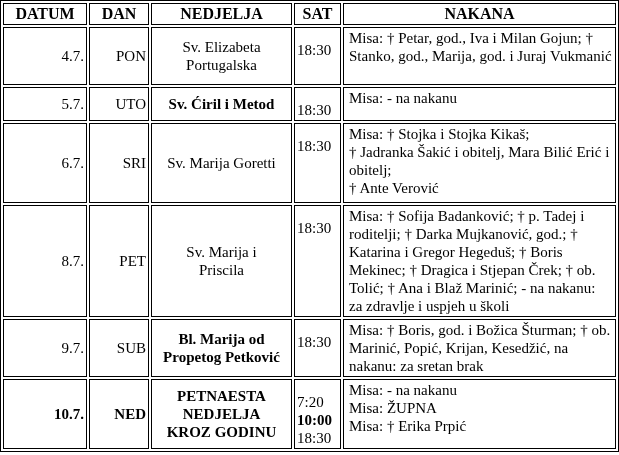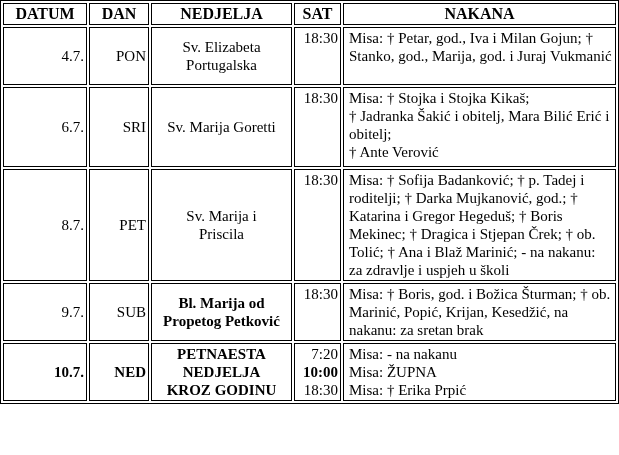--- a/index.html
+++ b/index.html
@@ -46,23 +46,23 @@
   td.datum, td.dan {
     text-align: right;
     vertical-align: middle;
   }
   td.kalendar {
     text-align: center;
     vertical-align: middle;
     padding: 1px 8px;
   }
   td.sat {
-    text-align: right;
+    text-align: left;
     vertical-align: top;
-    padding-top: 1px;
+    padding-top: 13px;
   }
   td.nakana {
     text-align: left;
     vertical-align: top;
     padding: 1px 3px 1px 5px;
   }
   .bold { font-weight: bold; }
   .misa { }
   .misa::after { content: "\00a0"; font-style: normal; }
 
@@ -106,20 +106,33 @@
           <div>Portugalska</div>
         </td>
         <td class="sat">
           <div>18:30</div>
         </td>
         <td class="nakana">
           <div><span class="misa">Misa:</span><span>† Petar, god., Iva i Milan Gojun; † Stanko, god., Marija, god. i Juraj Vukmanić</span></div>
         </td>
       </tr>
 
+      <tr class="r1">
+        <td class="datum">5.7.</td>
+        <td class="dan">UTO</td>
+        <td class="kalendar bold">
+          <div>Sv. Ćiril i Metod</div>
+        </td>
+        <td class="sat">
+          <div>18:30</div>
+        </td>
+        <td class="nakana">
+          <div><span class="misa">Misa:</span><span>- na nakanu</span></div>
+        </td>
+      </tr>
 
       <tr class="r2">
         <td class="datum">6.7.</td>
         <td class="dan">SRI</td>
         <td class="kalendar">
           <div>Sv. Marija Goretti</div>
         </td>
         <td class="sat">
           <div>18:30</div>
         </td>

